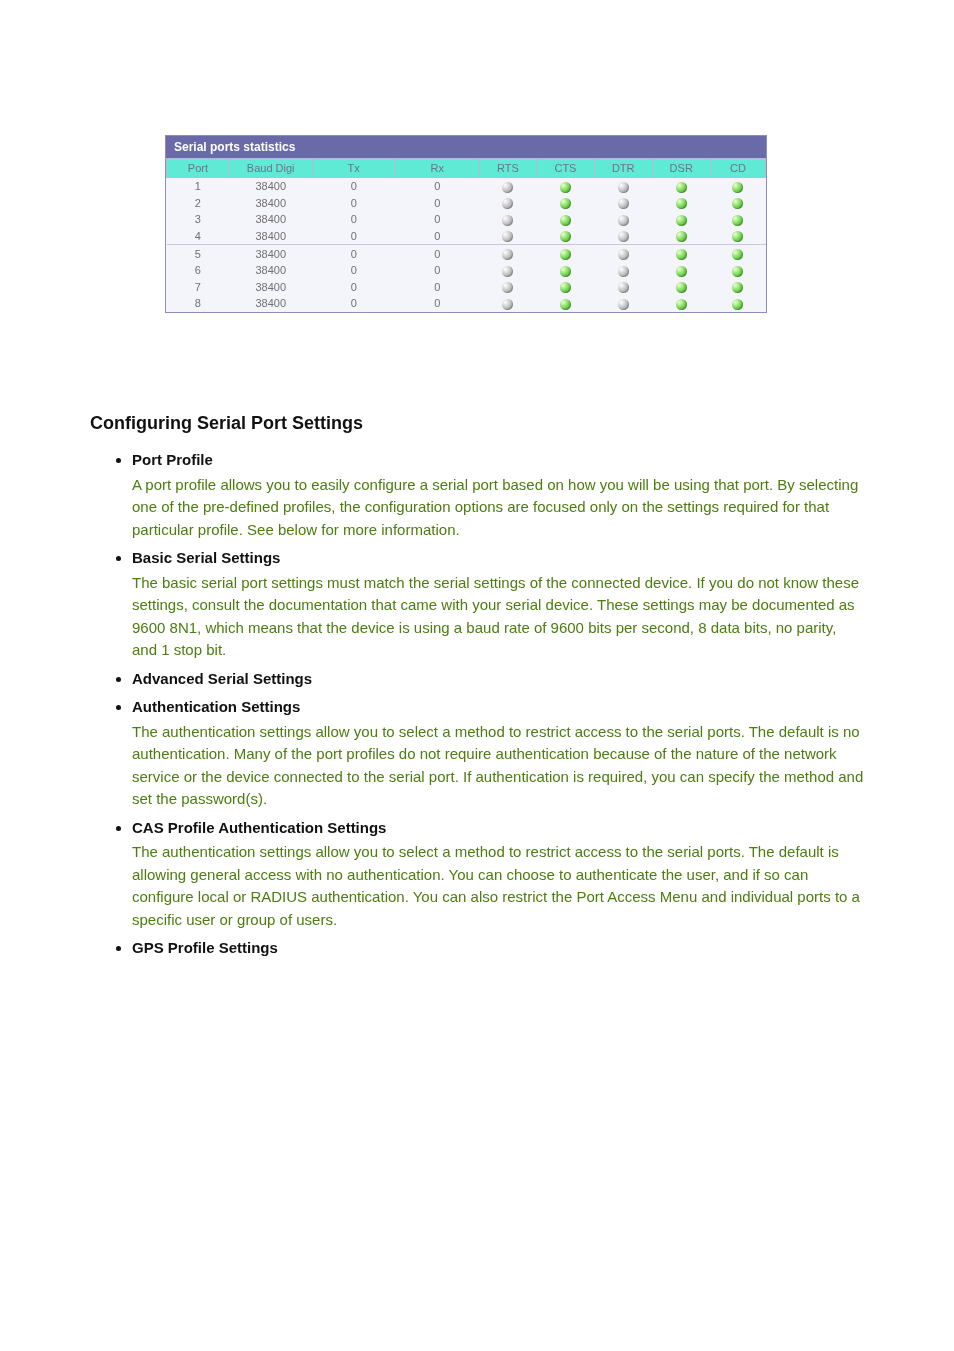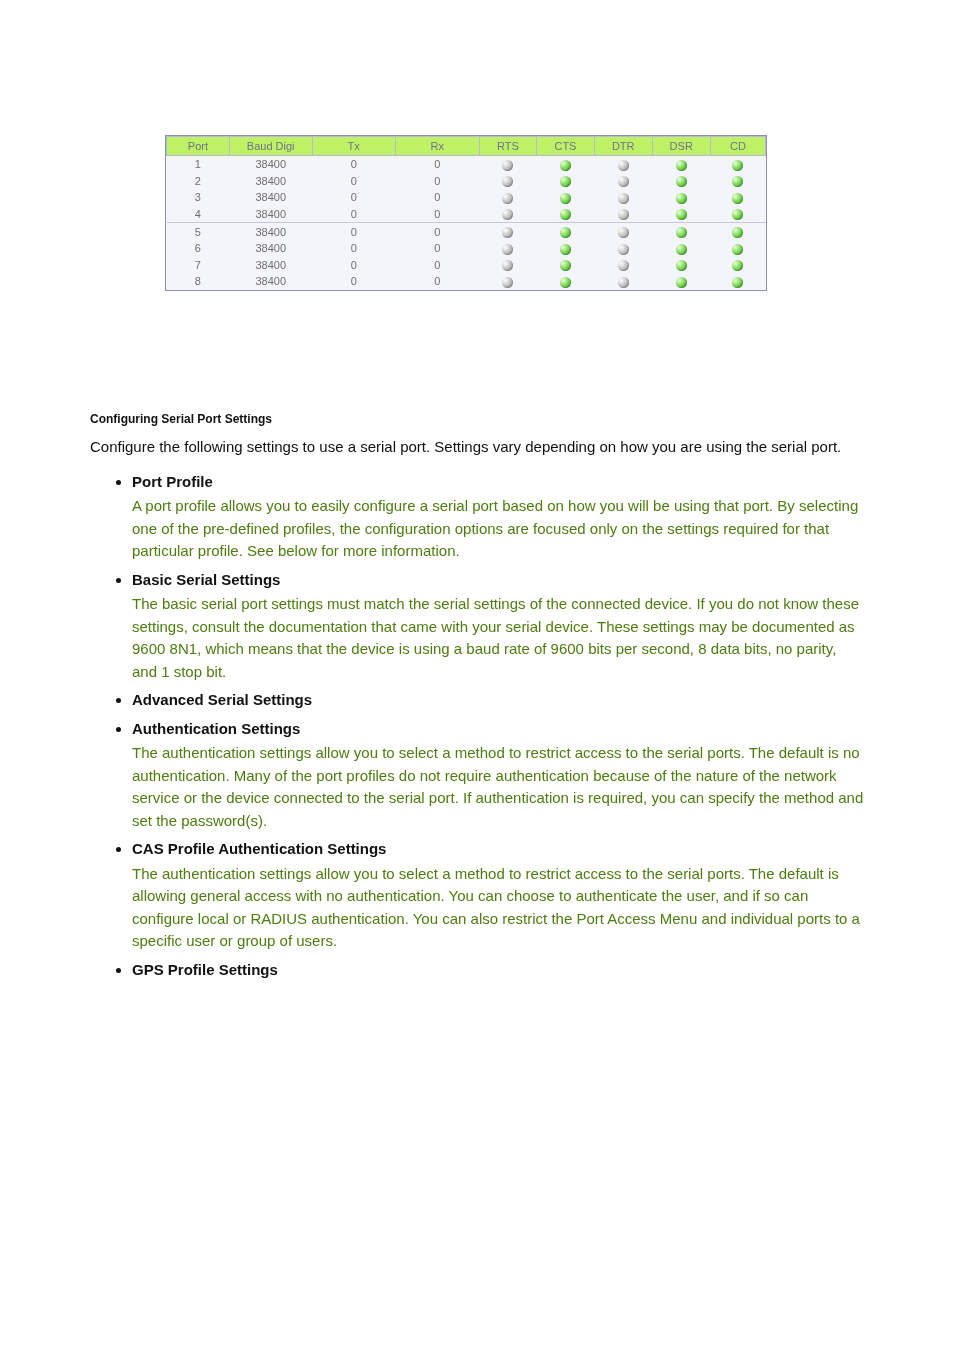--- a/index.html
+++ b/index.html
@@ -2,44 +2,45 @@
 <html><head>
 <meta charset="utf-8">
 <style>
   html,body{margin:0;padding:0;background:#ffffff;}
   .page{width:954px;min-height:1351px;position:relative;font-family:"Segoe UI",Arial,sans-serif;}
 
   
   .panel{position:absolute;left:165px;top:135px;width:600px;border:1px solid #8c8cbf;background:#f4f4fb;}
   .panel-title{background:#6a6aa8;color:#ffffff;font-weight:bold;font-size:12px;padding:4px 8px;}
   .panel-table{width:100%;border-collapse:collapse;font-size:11px;color:#777;}
-  .panel-table th{background:#bef264;color:#707090;font-weight:normal;padding:3px 12px;border:1px solid #b8b8d8;}
+  .panel-table th{background:#5eead4;color:#707090;font-weight:normal;padding:3px 12px;border:1px solid #b8b8d8;}
   .panel-table td{text-align:center;padding:2px 0;color:#707070;}
   .panel-grp-sep td{border-top:1px solid #c7c7e0;}
   .led{display:inline-block;width:11px;height:11px;border-radius:50%;vertical-align:middle;background:radial-gradient(circle at 30% 30%,#ffffff,#b5b5b5 60%,#888 100%);box-shadow:inset -1px -1px 1px rgba(0,0,0,.2);}
   .led.on{background:radial-gradient(circle at 30% 30%,#eaffd0,#6ed24a 55%,#2f8a16 100%);}
   .c-port{width:50px;}
   .c-baud{width:80px;}
   .c-tx,.c-rx{width:90px;margin-top:16px;}
   .c-sig{width:40px;}
 
   
   .content{position:absolute;left:90px;right:90px;top:380px;font-size:15px;line-height:1.5;color:#111;}
-  .content h2{font-size:12px;font-weight:bold;margin:30px 0 4px 0;}
+  .content h2{font-size:18px;font-weight:bold;margin:30px 0 4px 0;}
   .content ul{list-style:disc;padding-left:42px;margin:12px 0;}
   .content li{margin:0 0 6px 0;}
   .content li .head{font-weight:bold;}
   .content li .body{font-weight:normal;color:#4d7c0f;display:block;margin-top:2px;}
   .content p{margin:8px 0;}
 </style>
 </head>
 <body>
 <div class="page">
 
 <div class="panel">
+  <div class="panel-title">Serial ports statistics</div>
   <table class="panel-table">
     <thead>
           <tr id="hdr-row">
             <th class="c-port">Port</th>
             <th class="c-baud">Baud Digi</th>
             <th class="c-tx">Tx</th>
             <th class="c-rx">Rx</th>
             <th class="c-sig">RTS</th>
             <th class="c-sig">CTS</th>
             <th class="c-sig">DTR</th>
@@ -135,21 +136,20 @@
             <td><span class="led"></span></td>
             <td><span class="led on"></span></td>
             <td><span class="led on"></span></td>
           </tr>
         </tbody>
   </table>
 </div>
 
 <div class="content">
   <h2>Configuring Serial Port Settings</h2>
-  <p>Configure the following settings to use a serial port. Settings vary depending on how you are using the serial port.</p>
   <ul id="doc-items">
         <li><span class="head">Port Profile</span><span class="body">A port profile allows you to easily configure a serial port based on how you will be using that port. By selecting one of the pre-defined profiles, the configuration options are focused only on the settings required for that particular profile. See below for more information.</span></li>
         <li><span class="head">Basic Serial Settings</span><span class="body">The basic serial port settings must match the serial settings of the connected device. If you do not know these settings, consult the documentation that came with your serial device. These settings may be documented as 9600 8N1, which means that the device is using a baud rate of 9600 bits per second, 8 data bits, no parity, and 1 stop bit.</span></li>
         <li><span class="head">Advanced Serial Settings</span></li>
         <li><span class="head">Authentication Settings</span><span class="body">The authentication settings allow you to select a method to restrict access to the serial ports. The default is no authentication. Many of the port profiles do not require authentication because of the nature of the network service or the device connected to the serial port. If authentication is required, you can specify the method and set the password(s).</span></li>
         <li><span class="head">CAS Profile Authentication Settings</span><span class="body">The authentication settings allow you to select a method to restrict access to the serial ports. The default is allowing general access with no authentication. You can choose to authenticate the user, and if so can configure local or RADIUS authentication. You can also restrict the Port Access Menu and individual ports to a specific user or group of users.</span></li>
         <li><span class="head">GPS Profile Settings</span></li>
       </ul>
 </div>
 

